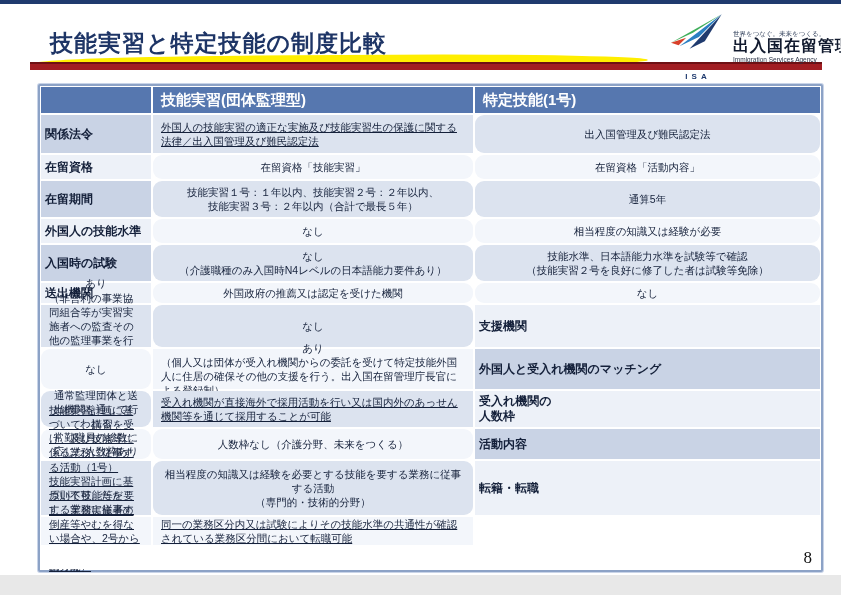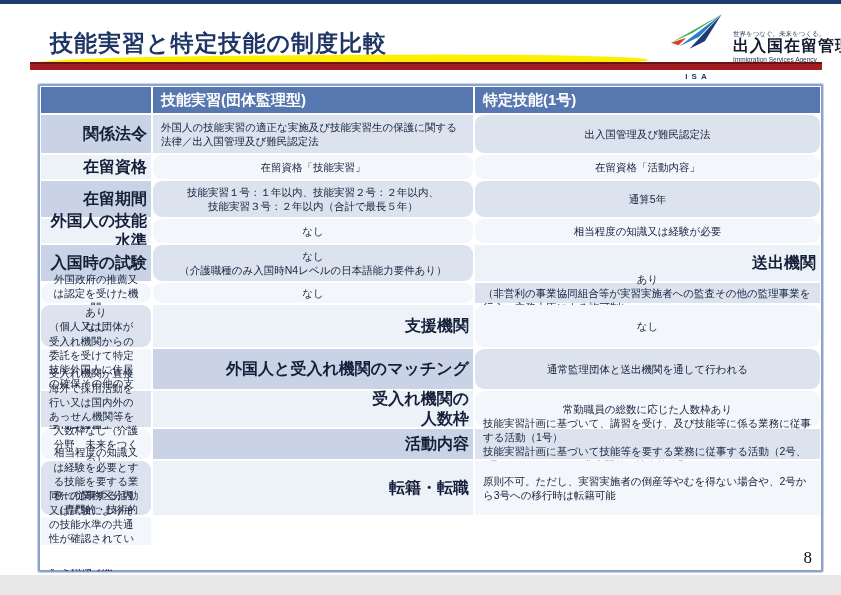--- a/index.html
+++ b/index.html
@@ -25,23 +25,23 @@
   .tbl{position:absolute;left:38px;top:84px;width:779px;
        border:2px solid #8ca2c6;box-shadow:0 0 0 1px #c9d4e8;border-radius:2px;
        background:#ffffff;display:grid;
        grid-template-columns:110px 320px 1fr;
        grid-template-rows:26px 38px 24px 36px 24px 36px 20px 42px 40px 36px 30px 54px 28px 22px;
        gap:2px;padding:1px;}
   .c{display:flex;flex-direction:column;justify-content:center;padding:1px 8px;
      font-size:10.5px;line-height:1.35;color:#14203a;white-space:pre-line;}
   .hdr{background:#5677af;color:#ffffff;font-size:15px;font-weight:bold;
        justify-content:center;}
-  .lab{font-weight:bold;font-size:16px;text-align:right;padding:1px 4px;line-height:1.25;}
+  .lab{font-weight:bold;font-size:12px;text-align:left;padding:1px 4px;line-height:1.25;}
   .tc{text-align:center;border-radius:9px;}
-  .tl{text-align:left;}
+  .tl{text-align:left;text-decoration:underline;}
   .note{text-align:left;white-space:pre-line;}
   .pgrow{grid-column:1 / -1;background:#ffffff;display:flex;align-items:center;
          justify-content:flex-end;padding-right:8px;}
   .pgnum{font-size:17px;color:#111;font-family:"Liberation Serif","DejaVu Serif",serif;}
 </style>
 </head>
 <body>
 
 <div class="slide">
   <div class="top-edge"></div>
@@ -88,20 +88,22 @@
 技能実習３号：２年以内（合計で最長５年）</div>
     <div class="c tc" style="background:#dce3ef">通算5年</div>
 
     <div class="c lab" style="background:#edf1f8">外国人の技能水準</div>
     <div class="c tc" style="background:#f3f6fb">なし</div>
     <div class="c tc" style="background:#f3f6fb">相当程度の知識又は経験が必要</div>
 
     <div class="c lab" style="background:#c9d3e5">入国時の試験</div>
     <div class="c tc" style="background:#dce3ef">なし
 （介護職種のみ入国時N4レベルの日本語能力要件あり）</div>
+    <div class="c tc" style="background:#dce3ef">技能水準、日本語能力水準を試験等で確認
+（技能実習２号を良好に修了した者は試験等免除）</div>
 
     <div class="c lab" style="background:#edf1f8">送出機関</div>
     <div class="c tc" style="background:#f3f6fb">外国政府の推薦又は認定を受けた機関</div>
     <div class="c tc" style="background:#f3f6fb">なし</div>
 
     <div class="c" style="background:#dce3ef">
       <span class="tc">あり</span>
       <span class="note">（非営利の事業協同組合等が実習実施者への監査その他の監理事業を行う。主務大臣による許可制）</span>
     </div>
     <div class="c tc" style="background:#dce3ef">なし</div>

